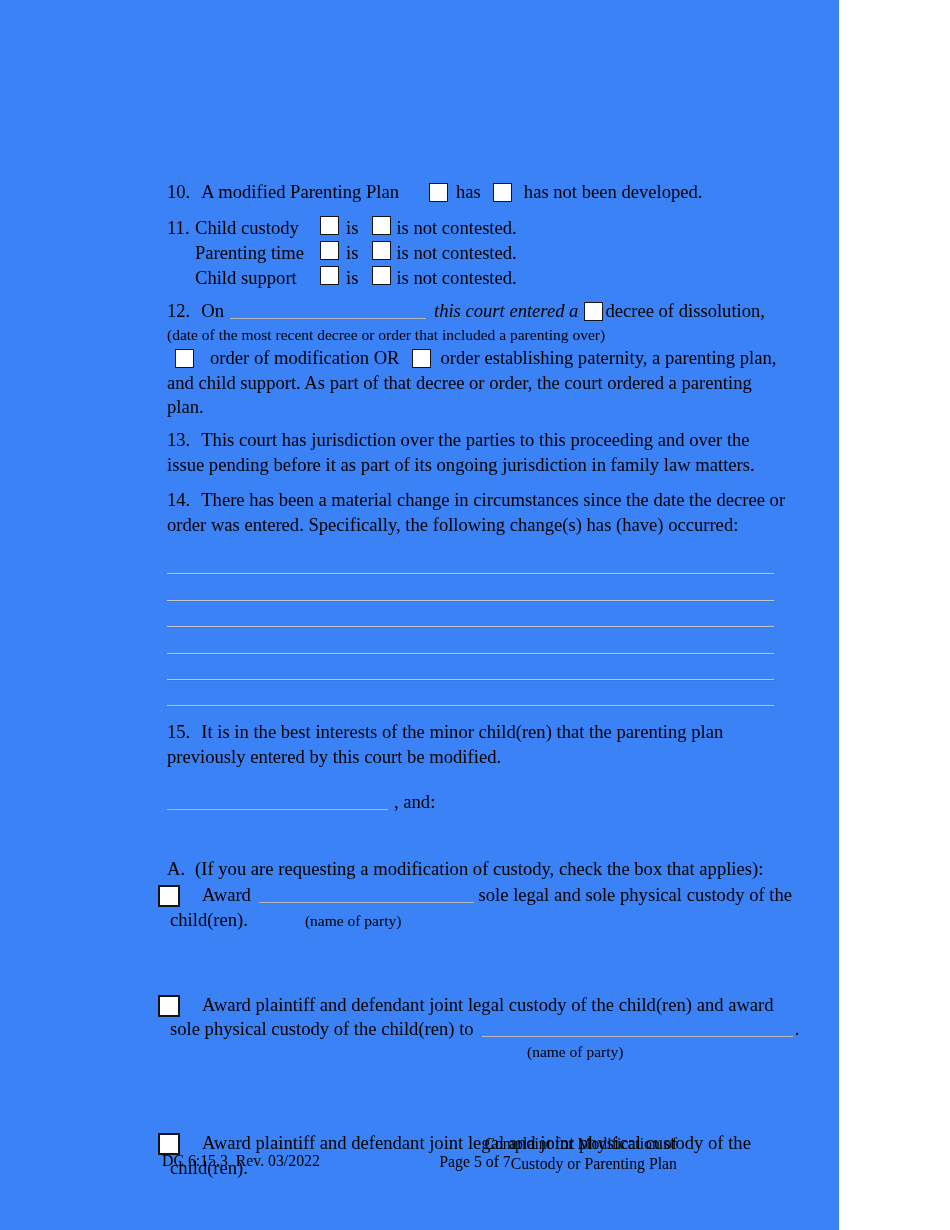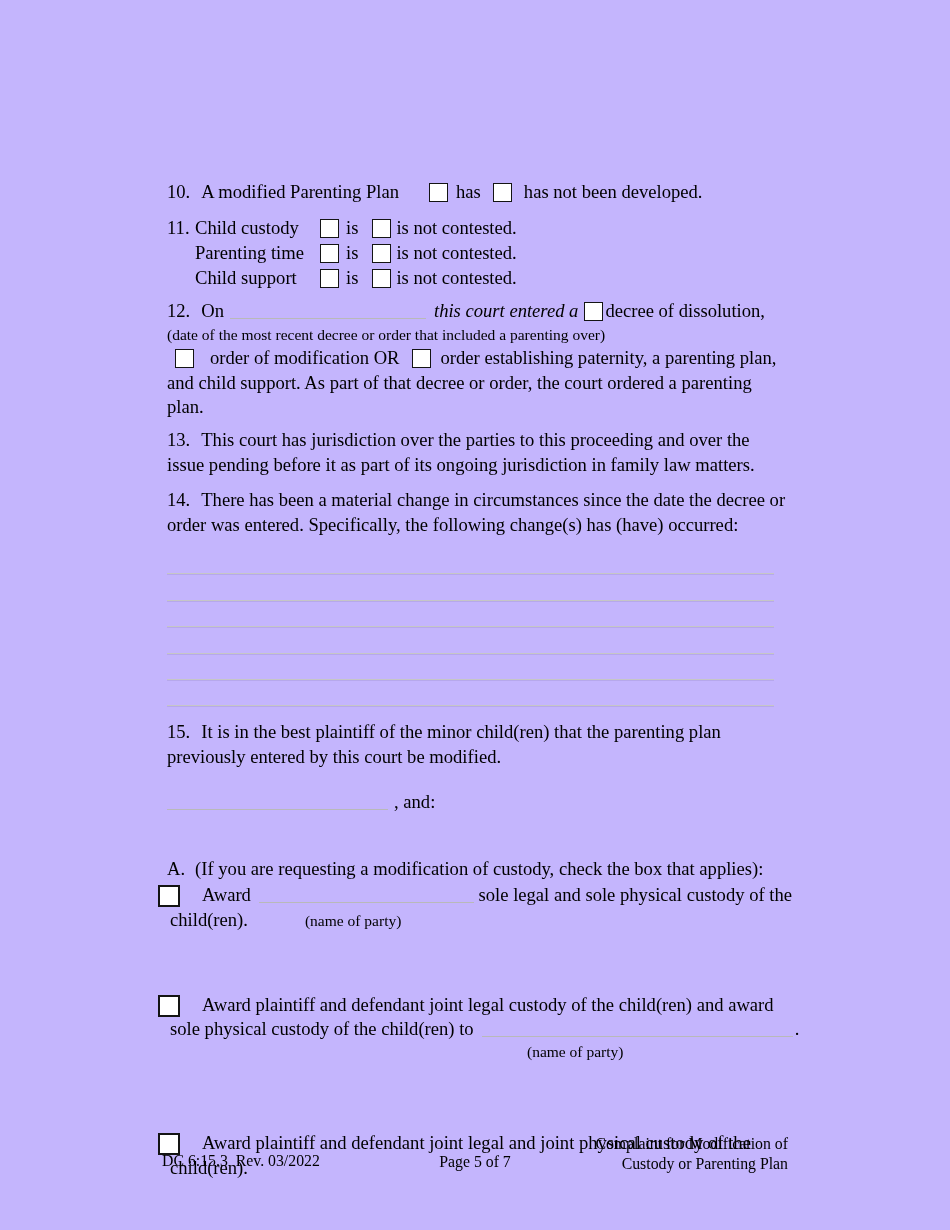--- a/index.html
+++ b/index.html
@@ -1,17 +1,17 @@
 <!DOCTYPE html>
 <html><head>
 <meta charset="utf-8">
 <style>
   html,body{margin:0;padding:0;background:#fff;}
   .page{
-    position:relative;width:950px;height:1230px;background:#c4b5fd;
+    position:relative;width:839px;height:1230px;background:#3b82f6;
     font-family:"Liberation Serif","DejaVu Serif",serif;
     font-size:18.6px;line-height:24.8px;color:#000;
     overflow:hidden;
   }
   .blk{position:absolute;left:167px;width:620px;}
   .num{display:inline-block;margin-right:11px;}
   .seg{display:inline;}
   
   .cb{display:inline-block;width:19px;height:19px;border:1.5px solid #141414;background:#fff;vertical-align:-4px;box-sizing:border-box;}
   .optcb{position:absolute;left:-9px;top:2px;width:22px;height:22px;border:2px solid #141414;background:#fff;box-sizing:border-box;}
@@ -33,21 +33,21 @@
   #secA{top:857px;}
   #opt1{top:883px;}
   #opt2{top:942px;}
   #opt3{top:1011px;}
   
   #item10 .cb1{margin-left:30px;}
   #item10 .w1{margin-left:8px;}
   #item10 .cb2{margin-left:12px;}
   #item10 .w2{margin-left:12px;}
   
-  .r11{display:flex;align-items:center;height:25.1px;}
+  .r11{display:flex;align-items:flex-start;height:25.1px;}
   .r11 .lblwrap{width:153px;display:flex;}
   .r11 .num11{width:28px;}
   .r11 .is{margin-left:7px;}
   .r11 .cbB{margin-left:14px;}
   .r11 .isnot{margin-left:5px;}
   
   #item12 .note{font-size:15.5px;line-height:22px;}
   #item12 .p2{width:615px;}
   #item12 .p2 .cbA{margin-left:8px;}
   #item12 .p2 .t1{margin-left:16px;}
@@ -137,21 +137,21 @@
   <div class="blk" id="wlines">
     <div class="wline"></div>
     <div class="wline"></div>
     <div class="wline"></div>
     <div class="wline"></div>
     <div class="wline"></div>
     <div class="wline"></div>
   </div>
 
   <div class="blk" id="item15">
-    <span class="num">15.</span><span class="seg">It is in the best plaintiff of the minor child(ren) that the parenting plan previously entered by this court be modified.</span>
+    <span class="num">15.</span><span class="seg">It is in the best interests of the minor child(ren) that the parenting plan previously entered by this court be modified.</span>
   </div>
 
   <div class="blk" id="wherefore">
     <div class="l2">
       <span class="blank b221"></span><span class="seg tail">, and:</span>
     </div>
   </div>
 
   <div class="blk" id="secA">
     <span class="lbl">A.</span><span class="seg">(If you are requesting a modification of custody, check the box that applies):</span>

